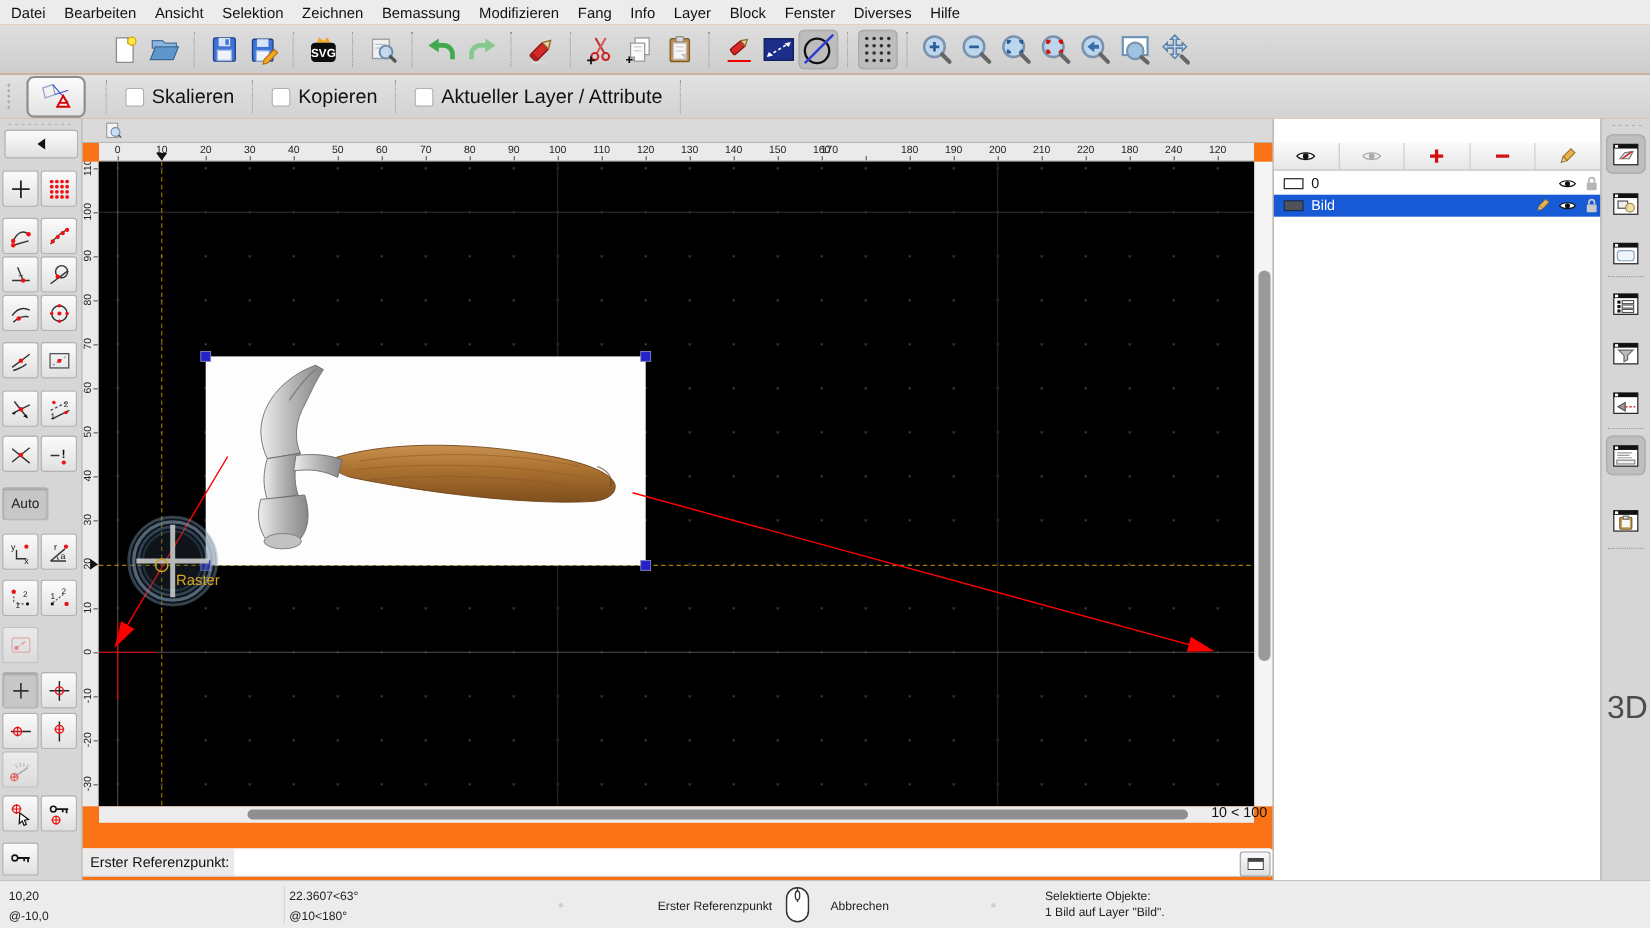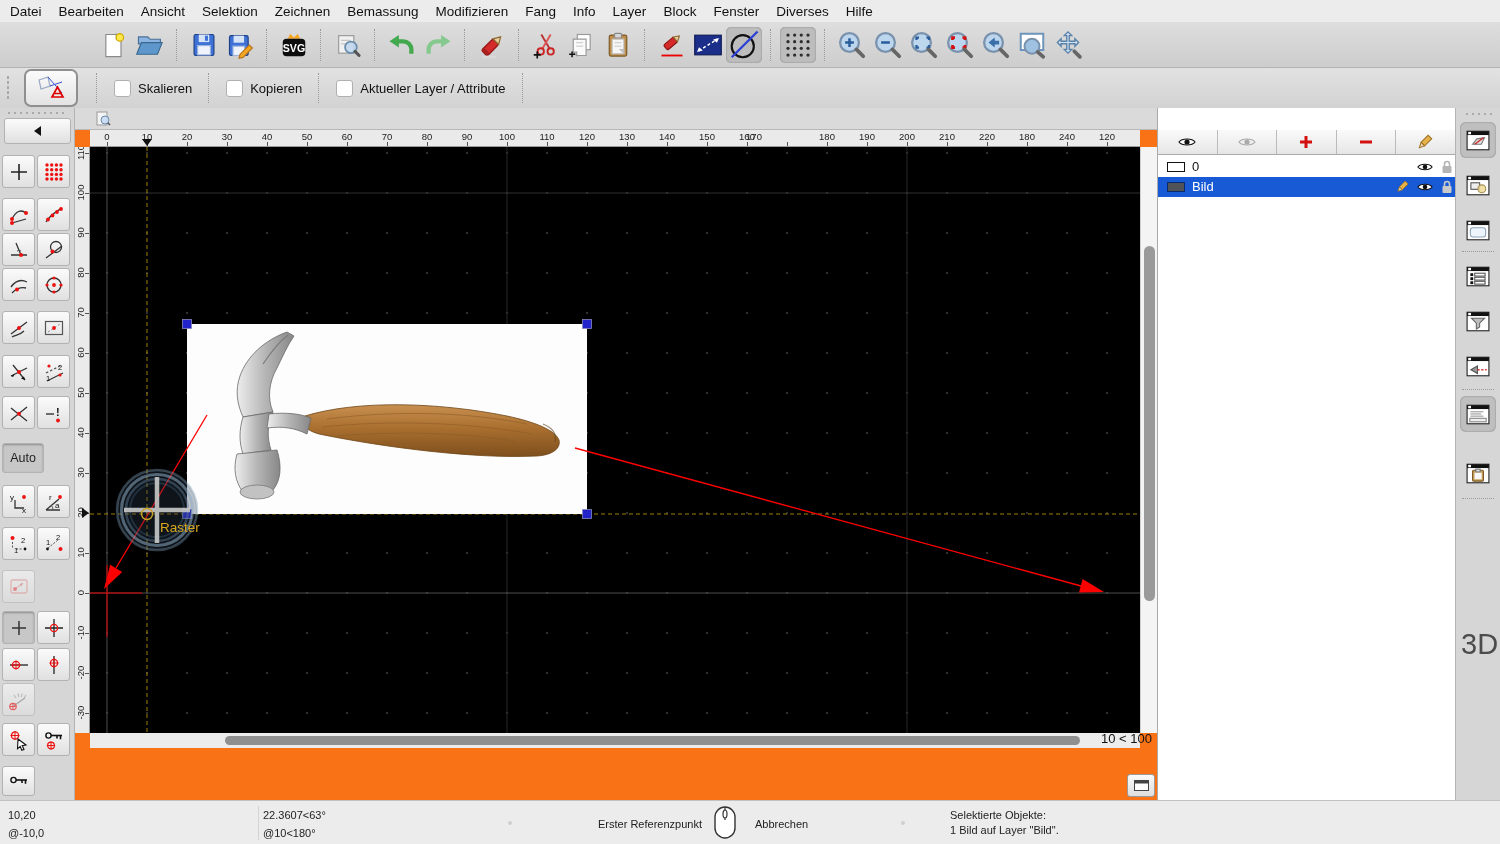--- a/index.html
+++ b/index.html
@@ -7,21 +7,21 @@
   .abs{position:absolute;}
   
   #menubar{position:absolute;left:0;top:0;width:1500px;height:22px;background:#ececec;display:flex;align-items:center;gap:17px;padding-left:10px;font-size:13.5px;color:#111;}
   #menubar span{white-space:nowrap;cursor:default;}
   
   #toolbar{position:absolute;left:0;top:22px;width:1500px;height:46px;background:linear-gradient(#dedede,#cdcdcd);border-bottom:1px solid #b3b3b3;display:flex;align-items:center;padding-left:96px;box-sizing:border-box;}
   .tbtn{width:36px;height:36px;display:flex;align-items:center;justify-content:center;flex:0 0 auto;border-radius:5px;}
   .tbtn.pressed{background:#bdbdbd;box-shadow:inset 0 0 2px rgba(0,0,0,.35);}
   .tsep{width:1px;height:32px;border-left:1px dotted #9a9a9a;margin:0 8px;flex:0 0 auto;}
   
-  #optionsbar{position:absolute;left:0;top:68px;width:1500px;height:40px;background:linear-gradient(#e2e2e2,#d2d2d2);border-bottom:1px solid #b3b3b3;display:flex;align-items:center;font-size:13px;color:#111;}
+  #optionsbar{position:absolute;left:0;top:68px;width:1500px;height:40px;background:linear-gradient(#e2e2e2,#d2d2d2);border-bottom:1px solid #b3b3b3;display:flex;align-items:center;font-size:18px;color:#111;}
   .handle-dots{width:4px;height:26px;margin:0 6px;background-image:radial-gradient(#a9a9a9 1px,transparent 1.2px);background-size:4px 5px;}
   #align-tool{width:50px;height:34px;border:2px solid #8f8f8f;border-radius:7px;background:linear-gradient(#fbfbfb,#e3e3e3);display:flex;align-items:center;justify-content:center;margin:0 8px;}
   .osep{width:1px;height:30px;border-left:1px dotted #9a9a9a;margin:0 10px;}
   .chk{display:flex;align-items:center;gap:7px;margin:0 6px;}
   .chk .box{width:15px;height:15px;border:1px solid #b0b0b0;border-radius:3px;background:#fff;}
   
   #sidebar{position:absolute;left:0;top:108px;width:75px;height:692px;background:#d6d6d6;border-right:1px solid #b3b3b3;box-sizing:border-box;}
   #sidebar .dots{position:absolute;left:6px;top:3px;width:58px;height:4px;background-image:radial-gradient(#a9a9a9 1px,transparent 1.2px);background-size:6px 4px;}
   .sbtn{position:absolute;width:33px;height:33px;background:linear-gradient(#fbfbfb,#e0e0e0);border:1px solid #b2b2b2;border-radius:3px;box-sizing:border-box;display:flex;align-items:center;justify-content:center;}
   .sbtn.wide{width:67px;height:26px;}
@@ -761,20 +761,24 @@
 </div>
 
 <div id="hscroll">
       <div class="thumb"></div>
     </div>
 <div id="vscroll">
       <div class="thumb"></div>
     </div>
 <div id="zoomind">10 &lt; 100</div>
 
+<div id="cmdinput">
+  <span class="lbl">Erster Referenzpunkt:</span>
+  <input type="text" value="" style="">
+</div>
 <div id="cmdbtn">
       <svg width="15" height="11" viewBox="0 0 15 11">
         <rect x="0.5" y="0.5" width="14" height="10" fill="#fff" stroke="#444"></rect>
         <rect x="0.5" y="0.5" width="14" height="3" fill="#444"></rect>
       </svg>
     </div>
 
 <div id="layerpanel">
   <div id="lp-tools">
     <div class="lbtn">

